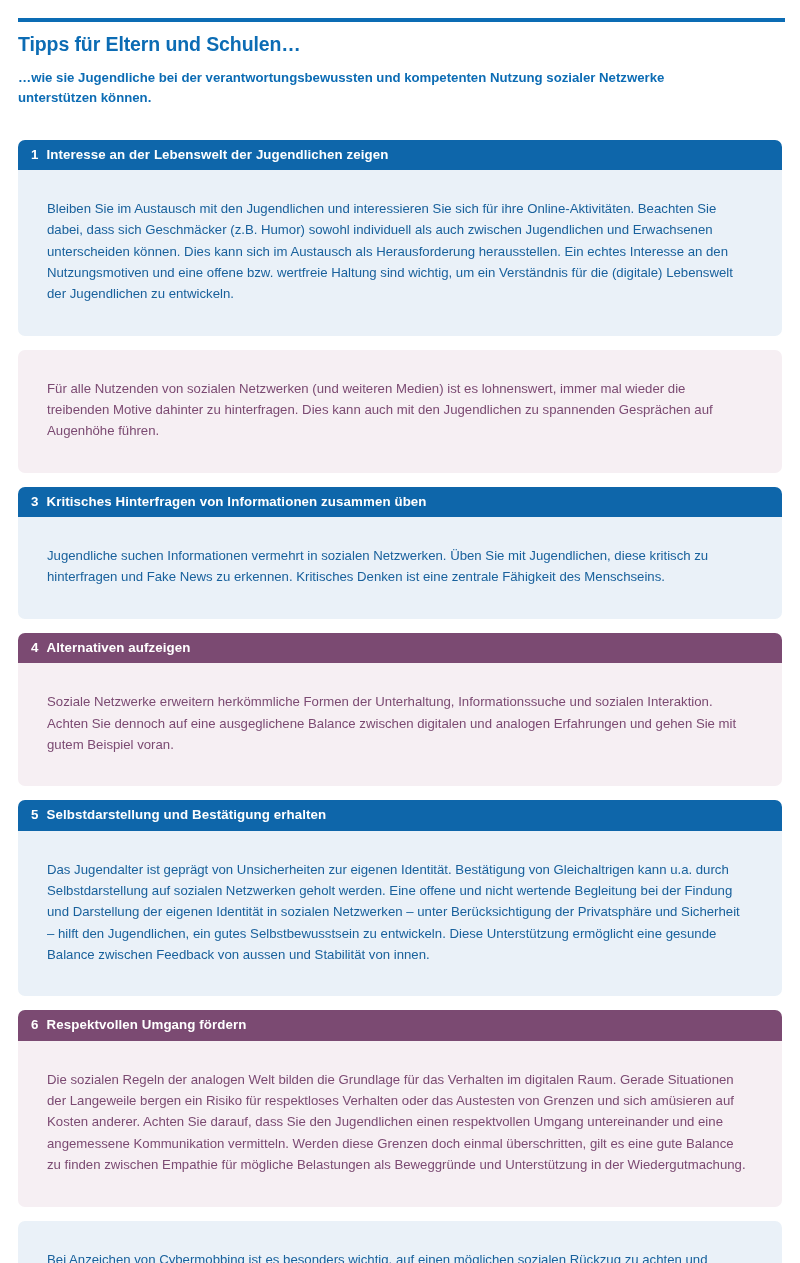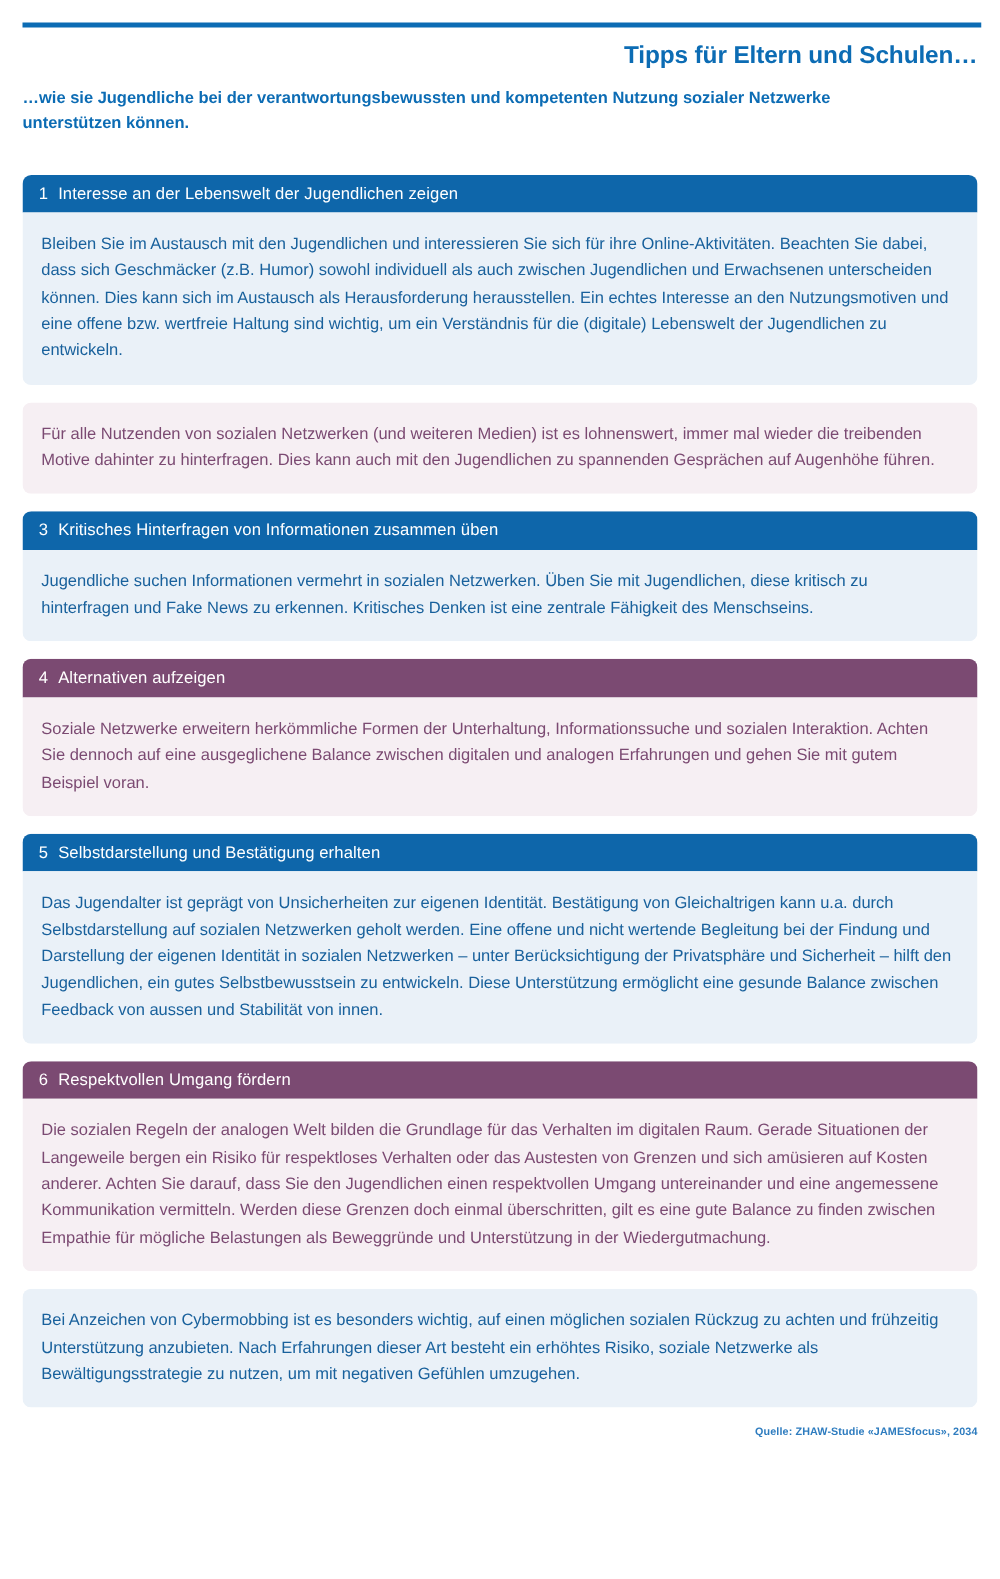--- a/index.html
+++ b/index.html
@@ -29,21 +29,20 @@
     margin: 18px 0 0 0;
     width: 767px;
   }
   .page-title {
     font-size: 19.5px;
     font-weight: bold;
     color: #0C6CB4;
     letter-spacing: -0.1px;
     margin: 11px 0 12px 0;
     line-height: 1.15;
-    text-align: right;
   }
   .page-subtitle {
     font-size: 13.2px;
     font-weight: bold;
     color: #0C6CB4;
     line-height: 1.52;
     margin: 13px 0 10px 0;
     max-width: 700px;
   }
 
@@ -52,37 +51,37 @@
     margin-top: 31px;
   }
   .card {
     width: 764px;
     border-radius: 7px;
     overflow: hidden;
     margin-bottom: 14px;
   }
   .card-head {
     font-size: 13.3px;
-    font-weight: normal;
+    font-weight: bold;
     color: #ffffff;
     padding: 6px 0 7px 13px;
     line-height: 1.3;
     letter-spacing: 0.1px;
   }
   .card-head .num {
     display: inline-block;
     margin-right: 8px;
   }
   .card-body {
     font-size: 13.2px;
     line-height: 1.62;
     padding: 12px 16px 15px 13px;
   }
   .card-body p {
-    margin: 2px;
+    margin: 16px;
   }
 
   
   .theme-blue .card-head { background: #0E66AA; }
   .theme-blue .card-body { background: #EAF1F8; color: #19619C; }
   
   .theme-purple .card-head { background: #7B4A72; }
   .theme-purple .card-body { background: #F6EFF3; color: #7B4A72; }
 
   

